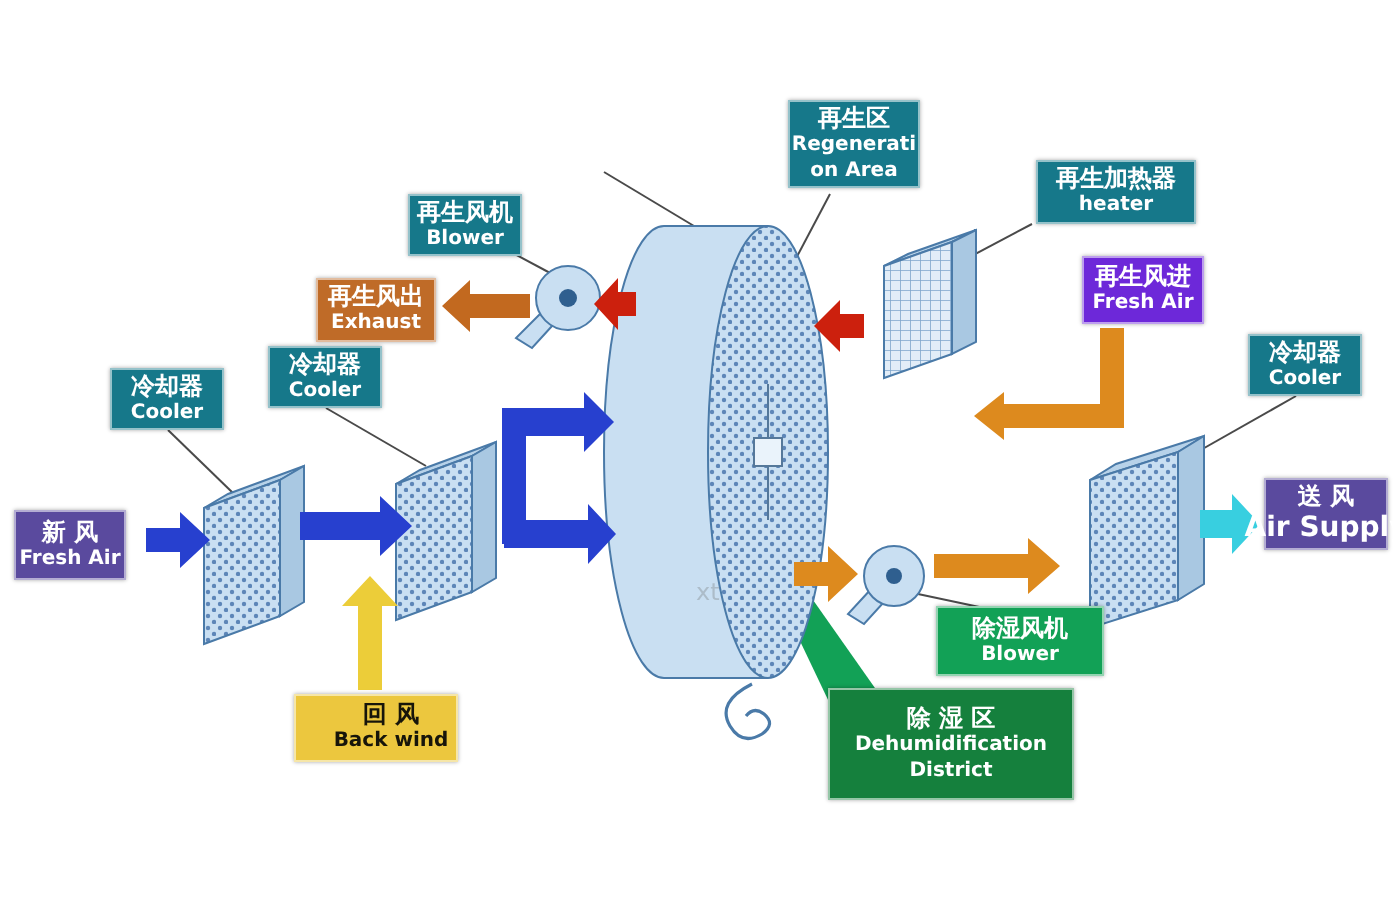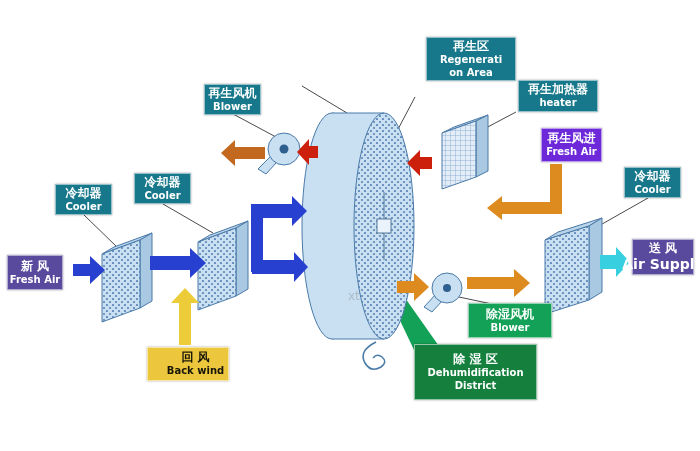--- a/index.html
+++ b/index.html
@@ -126,36 +126,40 @@
 
     <polygon points="397,281 414,281 414,273 429,287 414,301 414,293 397,293" fill="#dd8a1e"></polygon>
     <polygon points="467,277 514,277 514,269 530,283 514,297 514,289 467,289" fill="#dd8a1e"></polygon>
 
     <polygon points="600,255 616,255 616,247 630,262 616,277 616,269 600,269" fill="#38cfe0"></polygon>
 
     <text x="348" y="300" font-size="12" fill="#9aa6ae" opacity="0.6">xt</text>
   </svg>
 
 
-  <div class="lbl teal" style="left: 394px; top: 37px; width: 90px; height: 44px; background: rgb(22, 120, 138); margin-left: 32px;">
+  <div class="lbl teal" style="left: 394px; top: 50px; width: 66px; height: 44px; background: rgb(22, 120, 138);">
     <span class="zh">再生区</span>
     <span class="en">Regenerati</span>
     <span class="en">on Area</span>
   </div>
 
-  <div class="lbl teal" style="left: 204px; top: 84px; width: 57px; height: 31px; background: rgb(22, 120, 138);">
+  <div class="lbl teal" style="left: 204px; top: 97px; width: 57px; height: 31px; background: rgb(22, 120, 138);">
     <span class="zh">再生风机</span>
     <span class="en">Blower</span>
   </div>
 
   <div class="lbl teal" style="left: 482px; top: 80px; width: 80px; height: 32px; background: rgb(22, 120, 138); margin-left: 36px;">
     <span class="zh">再生加热器</span>
     <span class="en">heater</span>
   </div>
 
+  <div class="lbl orange" style="left: 158px; top: 139px; width: 60px; height: 32px; background: rgb(191, 107, 40);">
+    <span class="zh">再生风出</span>
+    <span class="en">Exhaust</span>
+  </div>
 
   <div class="lbl navy" style="left: 541px; top: 128px; width: 61px; height: 34px; background: #6d28d9;">
     <span class="zh">再生风进</span>
     <span class="en">Fresh Air</span>
   </div>
 
   <div class="lbl teal" style="left: 55px; top: 184px; width: 57px; height: 31px; background: rgb(22, 120, 138);">
     <span class="zh">冷却器</span>
     <span class="en">Cooler</span>
   </div>

